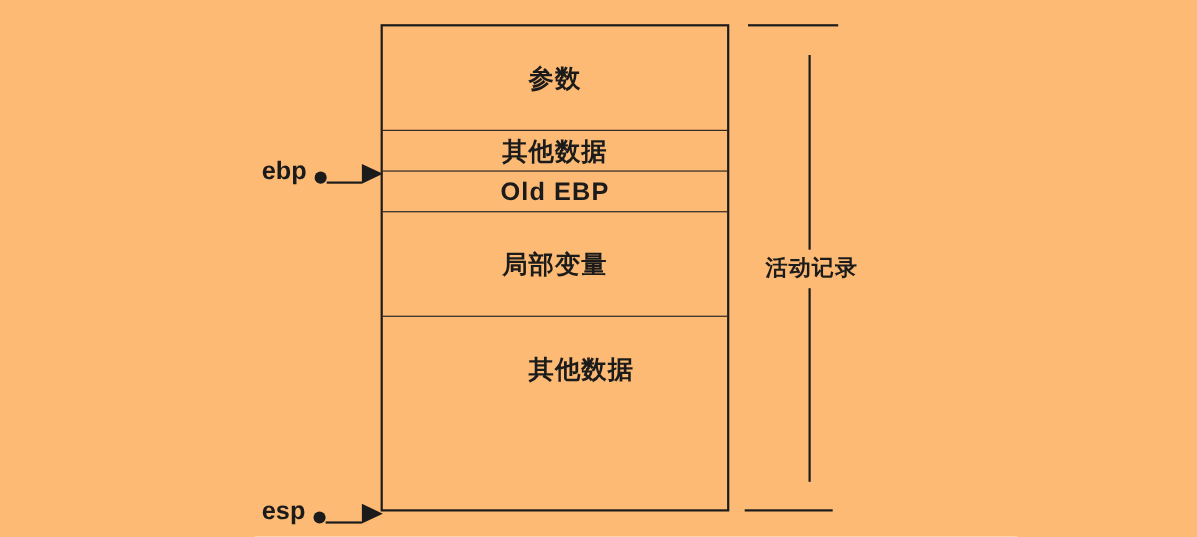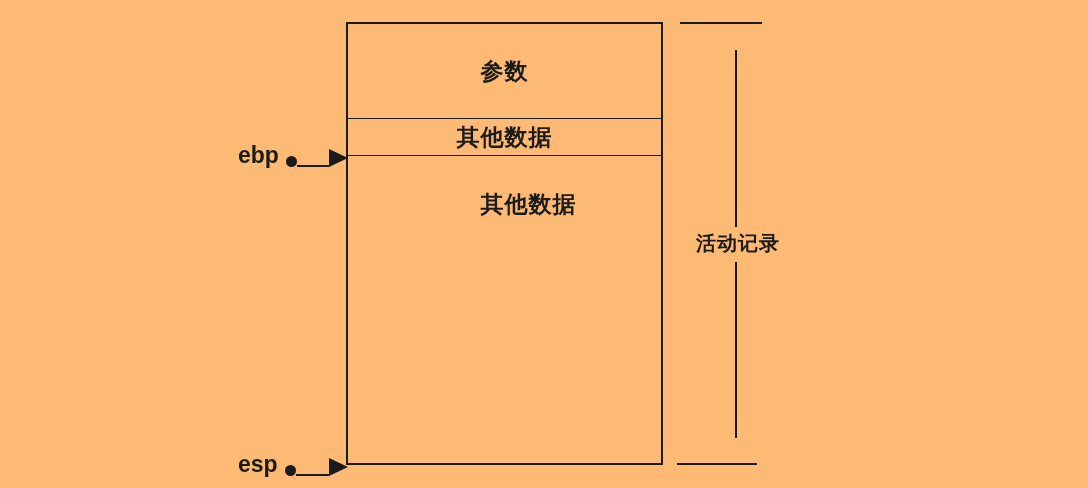--- a/index.html
+++ b/index.html
@@ -108,20 +108,26 @@
 
 <div id="canvas">
 
   <div class="stack-box">
     <div class="stack-row" style="height:95px">
       <span class="stack-row-label">参数</span>
     </div>
     <div class="stack-row" style="height:37px">
       <span class="stack-row-label">其他数据</span>
     </div>
+    <div class="stack-row" style="height:37px">
+      <span class="stack-row-label">Old EBP</span>
+    </div>
+    <div class="stack-row" style="height:95px">
+      <span class="stack-row-label">局部变量</span>
+    </div>
     <div class="stack-row" style="height:97px">
       <span class="stack-row-label">其他数据</span>
     </div>
   </div>
 
   <div class="pointer" style="top:143px">
     <span class="pointer-label">ebp</span>
     <span class="pointer-dot"></span>
     <span class="pointer-line"></span>
     <span class="pointer-arrowhead"></span>

